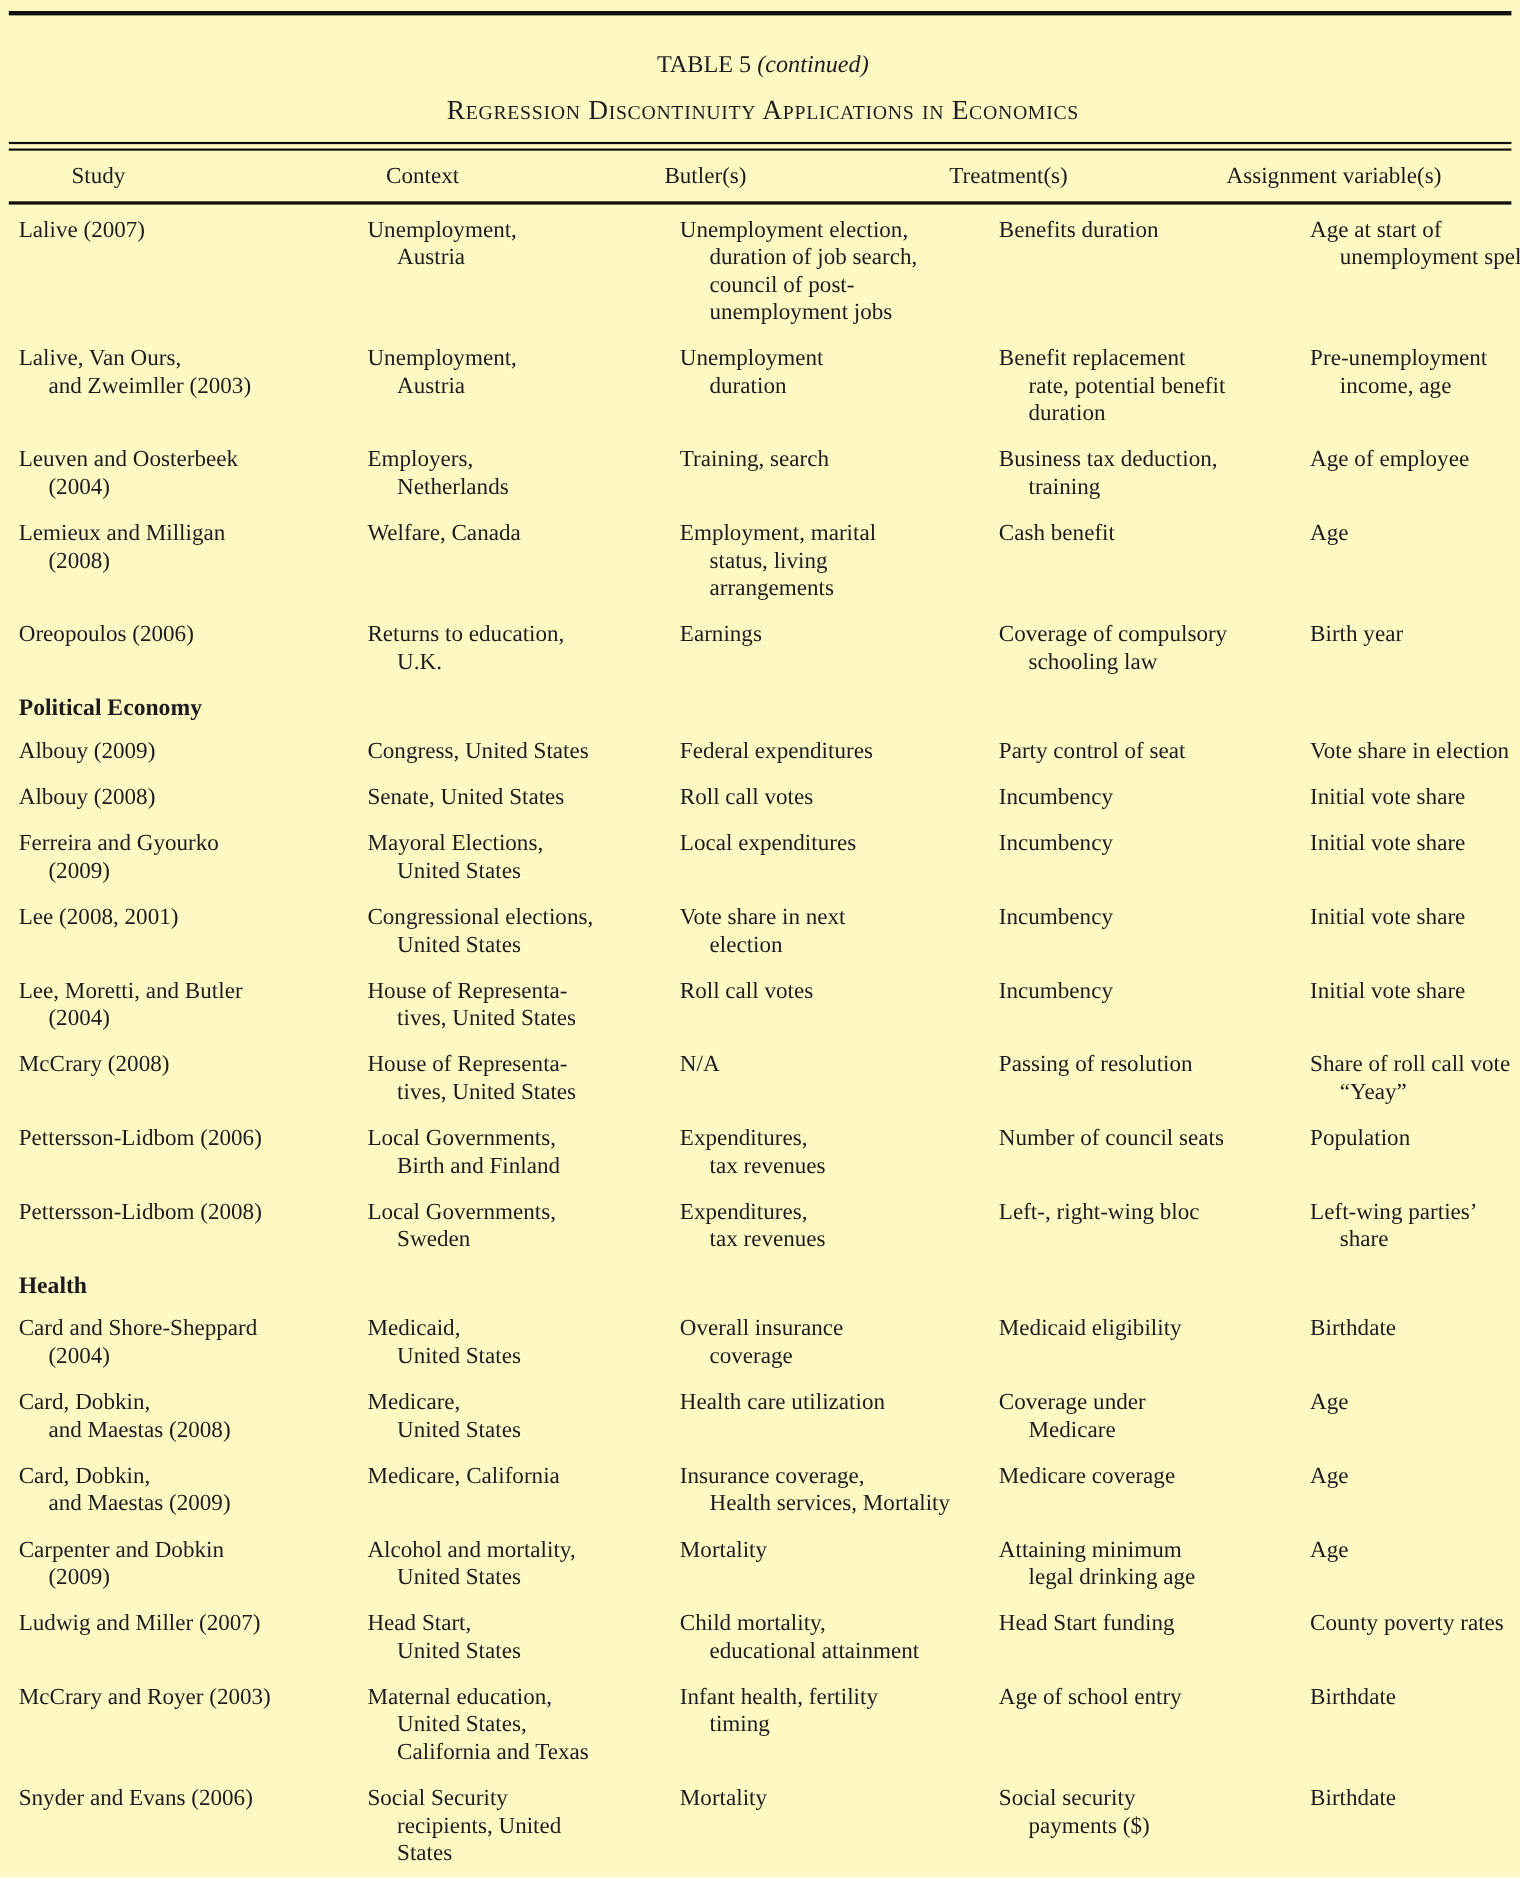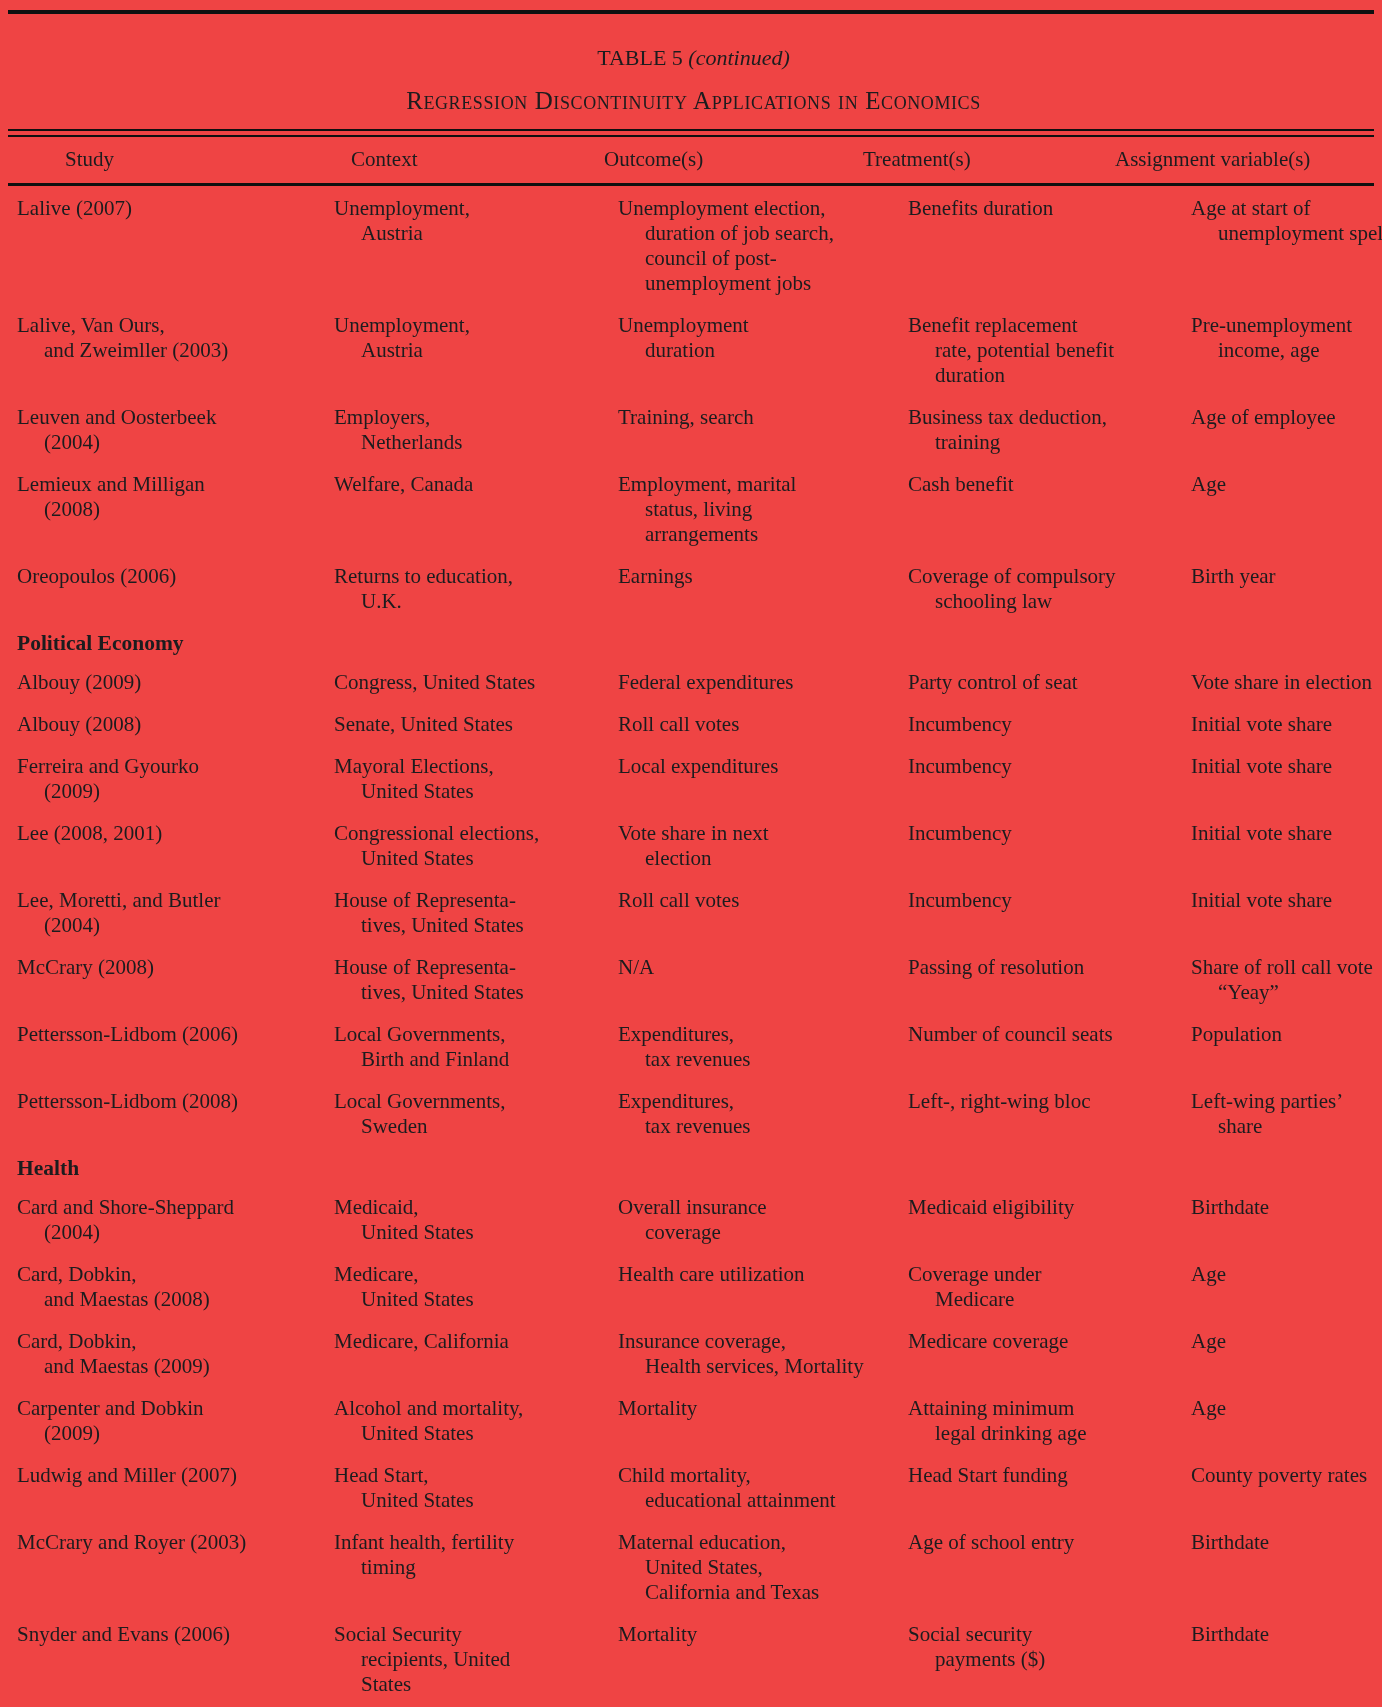--- a/index.html
+++ b/index.html
@@ -1,20 +1,20 @@
 <!DOCTYPE html>
 <html><head>
 <meta charset="utf-8">
 <style>
   html, body { margin: 0; padding: 0; background: #ffffff; }
   .page {
     position: relative;
     width: 1382px;
     height: 1707px;
-    background: #ef4444;
+    background: #fef9c3;
     font-family: "Liberation Serif", "DejaVu Serif", serif;
     color: #1c1c1e;
     overflow: hidden;
   }
   .content { padding: 0 12px 0 17px; }
 
   .rule { background: #101010; margin-left: -9px; margin-right: -4px; }
   .rule-top { height: 4px; margin-top: 10px; }
   .rule-double {
     margin-top: 15px;
@@ -71,21 +71,21 @@
         <span class="it">(continued)</span>
       </div>
       <div class="title-line2">Regression Discontinuity Applications in Economics</div>
     </div>
 
     <div class="rule-double"></div>
 
     <div class="grid-row header-row">
       <div class="hcell">Study</div>
       <div class="hcell">Context</div>
-      <div class="hcell">Outcome(s)</div>
+      <div class="hcell">Butler(s)</div>
       <div class="hcell">Treatment(s)</div>
       <div class="hcell">Assignment variable(s)</div>
     </div>
 
     <div class="rule rule-header"></div>
 
     <div class="tbody">
         <div class="grid-row trow">
           <div class="cell">
             <div class="line">Lalive (2007)</div>
@@ -437,29 +437,29 @@
           </div>
           <div class="cell">
             <div class="line">County poverty rates</div>
           </div>
         </div>
         <div class="grid-row trow">
           <div class="cell">
             <div class="line">McCrary and Royer (2003)</div>
           </div>
           <div class="cell">
-            <div class="line">Infant health, fertility</div>
-            <div class="line cont">timing</div>
-          </div>
-          <div class="cell">
             <div class="line">Maternal education,</div>
             <div class="line cont">United States,</div>
             <div class="line cont">California and Texas</div>
           </div>
           <div class="cell">
+            <div class="line">Infant health, fertility</div>
+            <div class="line cont">timing</div>
+          </div>
+          <div class="cell">
             <div class="line">Age of school entry</div>
           </div>
           <div class="cell">
             <div class="line">Birthdate</div>
           </div>
         </div>
         <div class="grid-row trow">
           <div class="cell">
             <div class="line">Snyder and Evans (2006)</div>
           </div>

